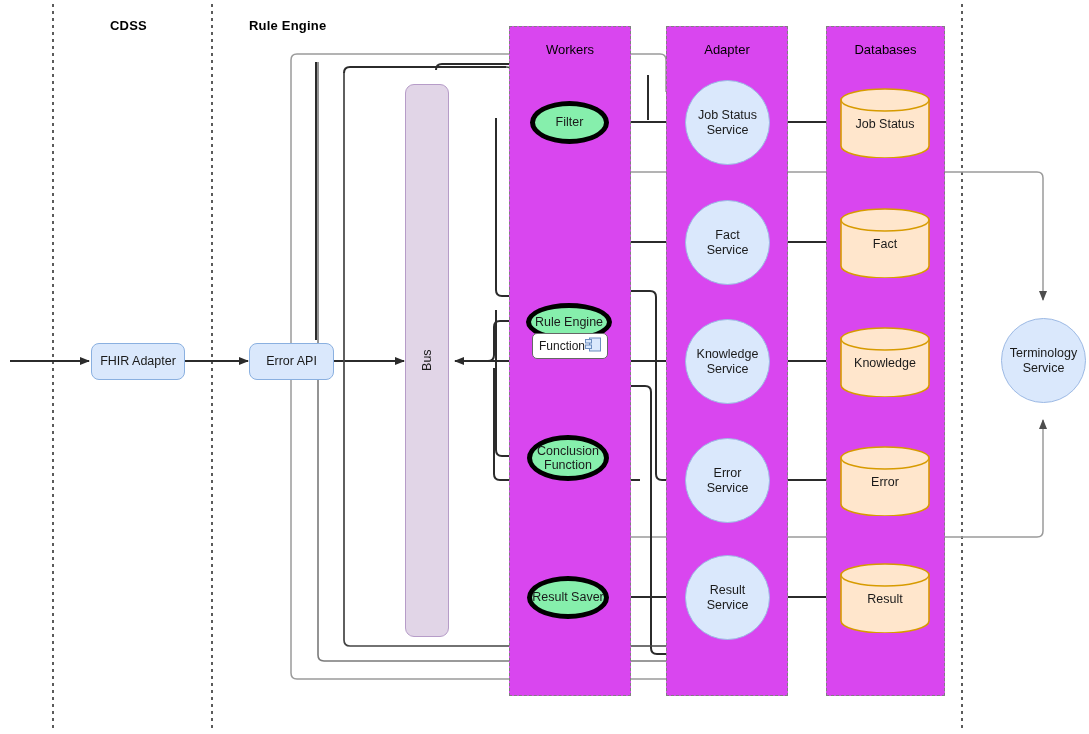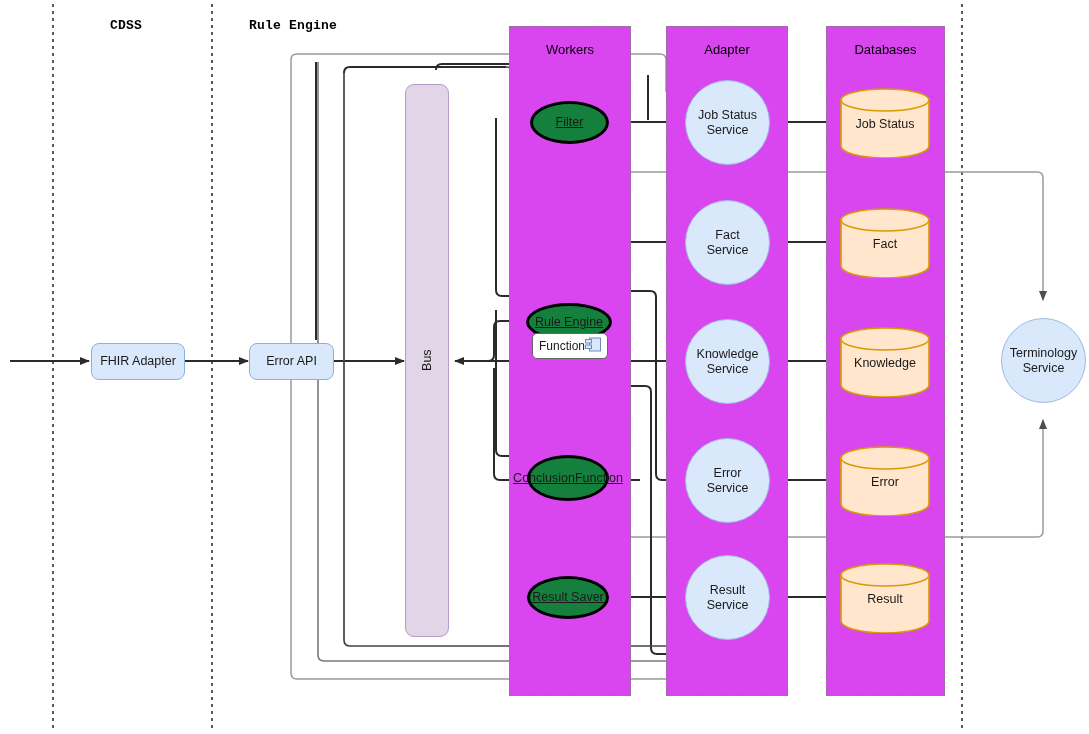--- a/index.html
+++ b/index.html
@@ -25,21 +25,20 @@
     height: 734px;
     pointer-events: none;
   }
   .lane-label {
     position: absolute;
     font-size: 13px;
     font-weight: bold;
     color: #000000;
     letter-spacing: 0.2px;
     white-space: nowrap;
-    font-family: Liberation Mono, monospace;
   }
   .group-box {
     position: absolute;
     background: #d946ef;
     border: 1px dashed #808080;
     box-sizing: border-box;
   }
   .group-title {
     position: absolute;
     width: 100%;
@@ -59,24 +58,23 @@
     font-size: 12.5px;
     color: #1a1a1a;
     line-height: 1.15;
   }
   .rect-node {
     background: #dae8fc;
     border: 1px solid #8ab0e0;
     border-radius: 8px;
   }
   .ellipse-node {
-    background: #15803d;
-    border: 3px solid #000000;
+    background: #86efac;
+    border: 5px solid #000000;
     border-radius: 50%;
-    text-decoration: underline;
   }
   .circle-node {
     background: #dae8fc;
     border: 1px solid #9cb9e4;
     border-radius: 50%;
   }
   .bus-node {
     background: #e1d5e7;
     border: 1px solid #b69cc8;
     border-radius: 9px;
@@ -271,21 +269,21 @@
     <span class="function-label">Function</span>
     <span class="comp-icon">
       <svg width="17" height="16" viewBox="0 0 17 16" xmlns="http://www.w3.org/2000/svg">
         <rect x="4.5" y="1.5" width="11" height="13" fill="#dae8fc" stroke="#6c8ebf" stroke-width="1"></rect>
         <rect x="0.5" y="3" width="6" height="3.5" fill="#dae8fc" stroke="#6c8ebf" stroke-width="1"></rect>
         <rect x="0.5" y="8.5" width="6" height="3.5" fill="#dae8fc" stroke="#6c8ebf" stroke-width="1"></rect>
       </svg>
     </span>
   </div>
 
-  <div class="node ellipse-node" style="left:527px; top:455px; width:82px; height:46px; flex-direction:row;">
+  <div class="node ellipse-node" style="left:527px; top:435px; width:82px; height:46px; flex-direction:column;">
     <span>Conclusion</span>
     <span>Function</span>
   </div>
 
   <div class="node ellipse-node" style="left:527px; top:576px; width:82px; height:43px;">
     <span>Result Saver</span>
   </div>
 
   <div class="node circle-node" style="left:685px; top:80px; width:85px; height:85px; flex-direction:column;">
     <span>Job Status</span>

